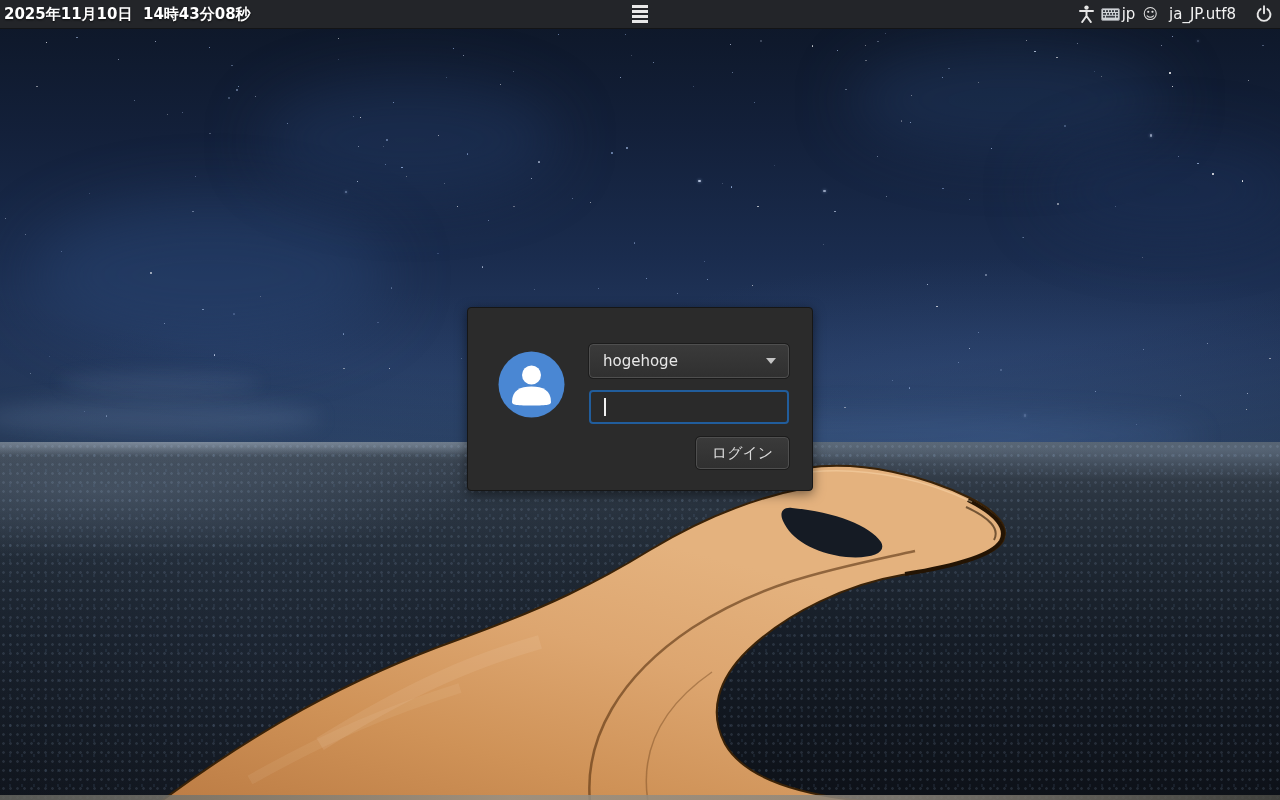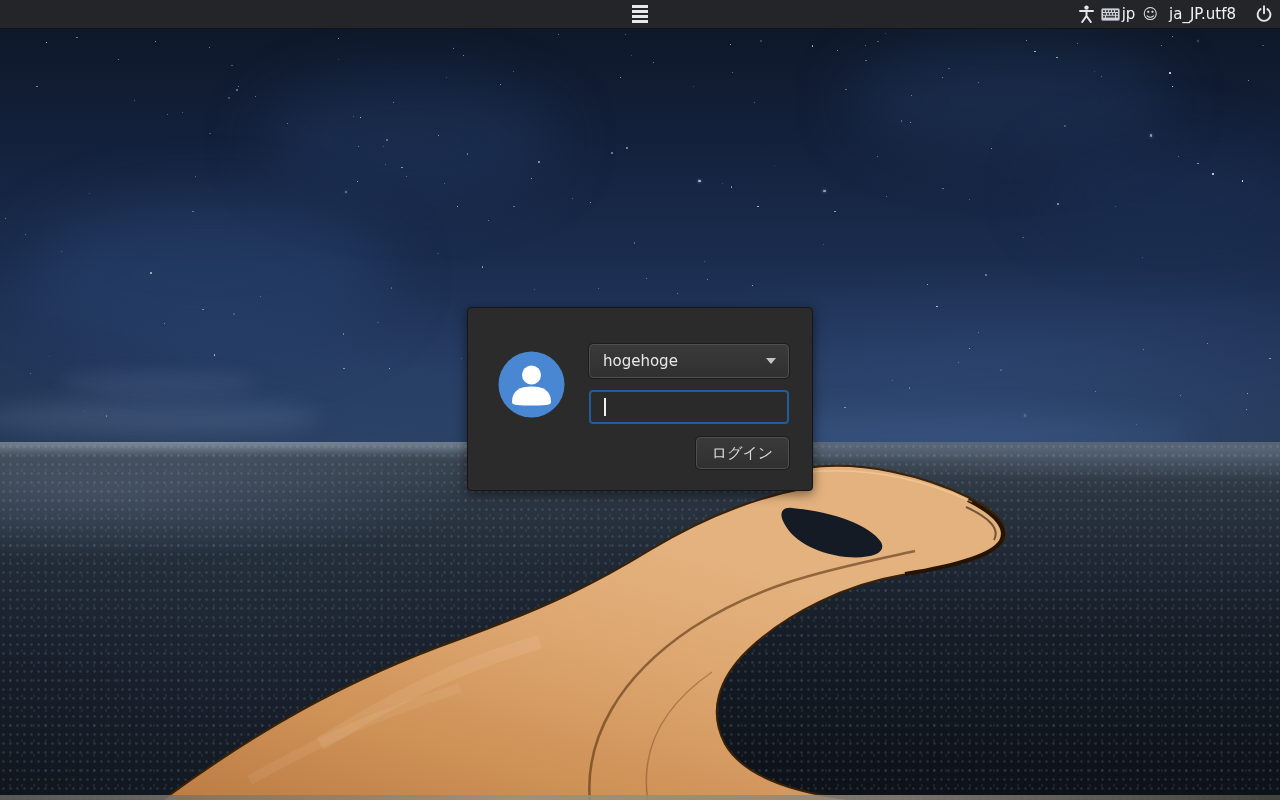--- a/index.html
+++ b/index.html
@@ -346,20 +346,21 @@
       <span class="combo-arrow"></span>
     </div>
     <div class="entry">
       <input type="password" autocomplete="off" value="" style="">
       <span class="caret"></span>
     </div>
     <button class="login-btn">ログイン</button>
   </div>
 
   <div class="topbar">
+    <span class="clock">2025年11月10日  14時43分08秒</span>
     <div class="menu-btn">
       <span class="bar"></span>
         <span class="bar"></span>
         <span class="bar"></span>
         <span class="bar"></span>
     </div>
     <div class="tray">
       <span style="display:flex;">
         <svg width="15" height="18" viewBox="0 0 15 18">
           <circle cx="7.5" cy="2.6" r="2.2" fill="#e6e6e6"></circle>

